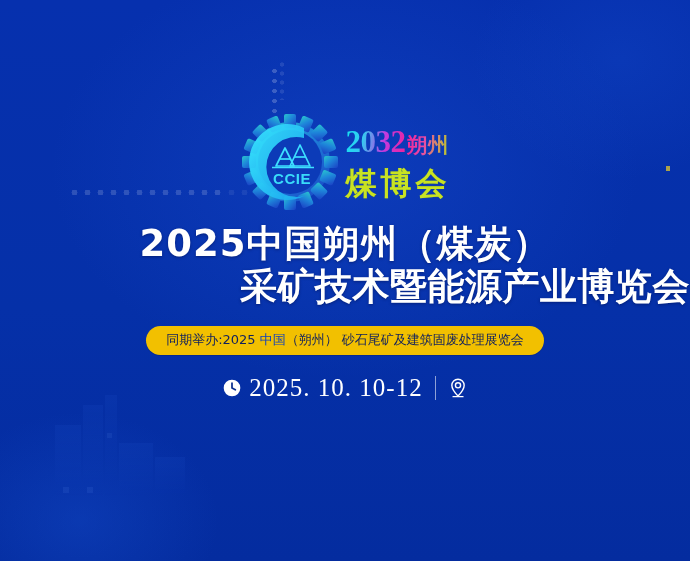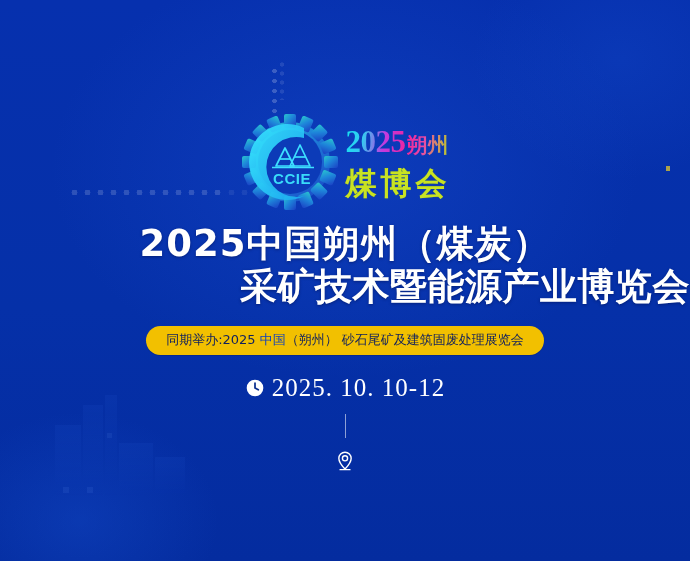--- a/index.html
+++ b/index.html
@@ -192,21 +192,20 @@
   
   #meta-row {
     position: absolute;
     left: 0; right: 0;
     top: 374px;
     display: flex;
     justify-content: center;
     align-items: center;
     gap: 12px;
     color: #FFFFFF;
-    flex-direction: column;
   }
   .meta-item {
     display: flex;
     align-items: center;
     gap: 7px;
   }
   .meta-text {
     font-family: "Liberation Serif", "DejaVu Serif", serif;
     font-size: 25px;
     font-weight: 400;
@@ -296,21 +295,21 @@
         <path d="M32 55.5 L74 55.5"></path>
         <path d="M39 47 L51 47"></path>
         <path d="M54 45 L66 45"></path>
       </g>
 
       <text x="52" y="72" text-anchor="middle" font-family="Liberation Sans, sans-serif" font-size="15" font-weight="700" letter-spacing="0.5" fill="#39DCFA">CCIE</text>
     </svg>
 
     <div id="logo-words">
       <div class="logo-line1">
-        <span class="logo-year">2025</span>
+        <span class="logo-year">2032</span>
         <span class="logo-city">朔州</span>
       </div>
       <div class="logo-line2">煤博会</div>
     </div>
   </div>
 
   <div id="title-block">
     <div class="title-line" id="title-l1">2025中国朔州（煤炭）</div>
     <div class="title-line" id="title-l2">采矿技术暨能源产业博览会</div>
   </div>

